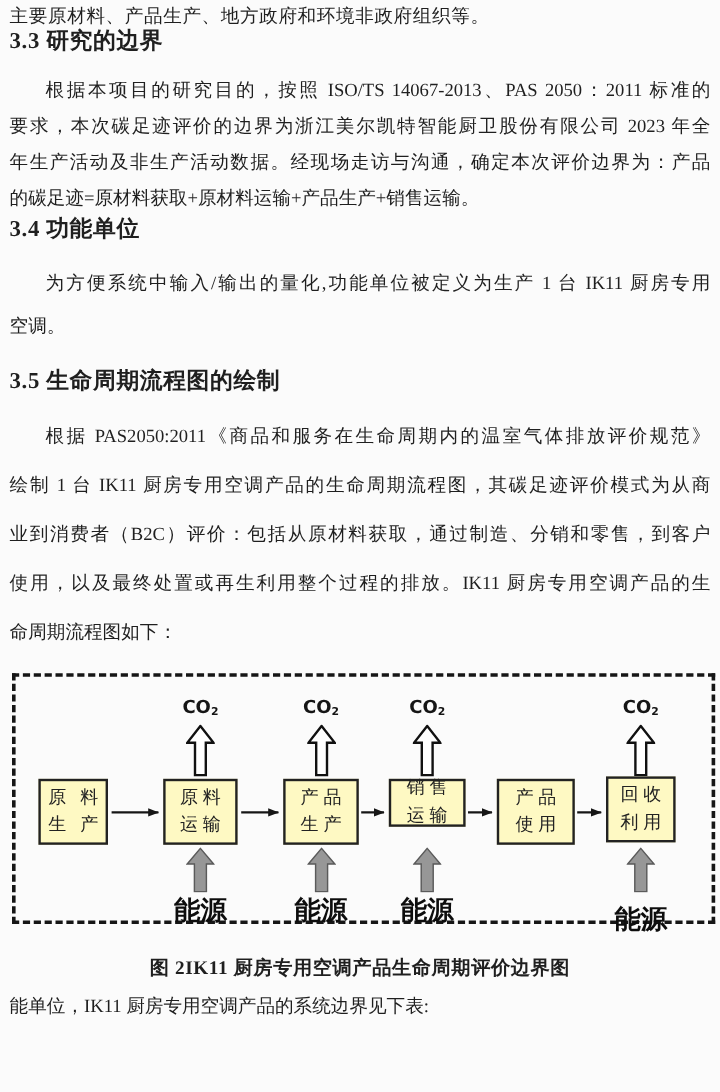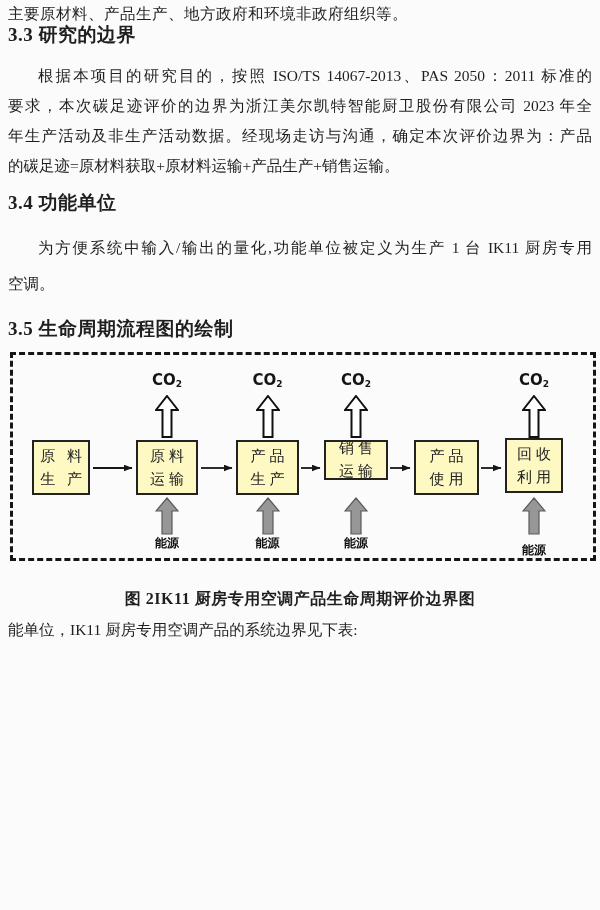--- a/index.html
+++ b/index.html
@@ -10,21 +10,21 @@
     background:#fbfbfb;
     box-sizing:border-box;
     padding:4px 8px 0 8px;
     overflow:hidden;
     font-family:"Liberation Serif","DejaVu Serif",serif;
     color:#1f1f1f;
   }
   .intro-line{font-size:15.5px;line-height:20px;letter-spacing:.5px;}
   .sec-h{font-size:19px;font-weight:bold;line-height:21px;letter-spacing:.5px;}
   .h33{}
-  .h34{margin-top:11px;}
+  .h34{}
   .h35{margin-top:16px;}
   .para{font-size:15.5px;}
   .para .line{white-space:nowrap;}
   .para .fill{text-align:justify;text-align-last:justify;white-space:normal;}
   .indent{text-indent:30px;}
   .p1{margin-top:16px;}
   .p1 .line{line-height:30px;}
   .p2{margin-top:17px;}
   .p2 .line{line-height:36px;}
   .p3{margin-top:15px;}
@@ -61,21 +61,21 @@
     position:absolute;top:16px;left:0;width:100%;text-align:center;
     font-family:"DejaVu Sans","Liberation Sans",sans-serif;
     font-weight:bold;font-size:15px;color:#151515;letter-spacing:0;
   }
   .co2-wrap sub{font-size:9px;vertical-align:-2px;font-weight:bold;}
   .up-hollow{position:absolute;top:40px;left:50%;transform:translateX(-50%);line-height:0;}
   .up-solid{position:absolute;top:142px;left:50%;transform:translateX(-50%);line-height:0;}
   .energy{
     position:absolute;top:180px;left:50%;transform:translateX(-50%);
     font-family:"DejaVu Sans","Liberation Sans",sans-serif;
-    font-weight:bold;font-size:12px;color:#0d0d0d;white-space:nowrap;
+    font-weight:bold;font-size:22px;color:#0d0d0d;white-space:nowrap;
   }
   .s6 .energy{top:187px;}
   .s6 .st-box{top:83px;}
 
   .figure-caption{
     margin-top:27px;text-align:center;font-weight:bold;
     font-size:16px;line-height:22px;letter-spacing:.5px;
   }
 </style>
 </head>
@@ -93,20 +93,27 @@
     <div class="line">的碳足迹=原材料获取+原材料运输+产品生产+销售运输。</div>
   </div>
 
   <div class="sec-h h34">3.4 功能单位</div>
   <div class="para p2">
     <div class="line fill indent">为方便系统中输入/输出的量化,功能单位被定义为生产 1 台 IK11 厨房专用</div>
     <div class="line">空调。</div>
   </div>
 
   <div class="sec-h h35">3.5 生命周期流程图的绘制</div>
+  <div class="para p3">
+    <div class="line fill indent">根据 PAS2050:2011《商品和服务在生命周期内的温室气体排放评价规范》</div>
+    <div class="line fill">绘制 1 台 IK11 厨房专用空调产品的生命周期流程图，其碳足迹评价模式为从商</div>
+    <div class="line fill">业到消费者（B2C）评价：包括从原材料获取，通过制造、分销和零售，到客户</div>
+    <div class="line fill">使用，以及最终处置或再生利用整个过程的排放。IK11 厨房专用空调产品的生</div>
+    <div class="line">命周期流程图如下：</div>
+  </div>
 
   <div class="flow-diagram">
 
     <svg class="connectors" width="580" height="203" viewBox="0 0 580 203">
       <defs>
         <marker id="ah" markerWidth="10" markerHeight="10" refX="8.5" refY="3.5" orient="auto" markerUnits="userSpaceOnUse">
           <path d="M0,0 L9,3.5 L0,7 Z" fill="#161616"></path>
         </marker>
       </defs>
       <line x1="80" y1="113" x2="119" y2="113" stroke="#161616" stroke-width="1.8" marker-end="url(#ah)"></line>

